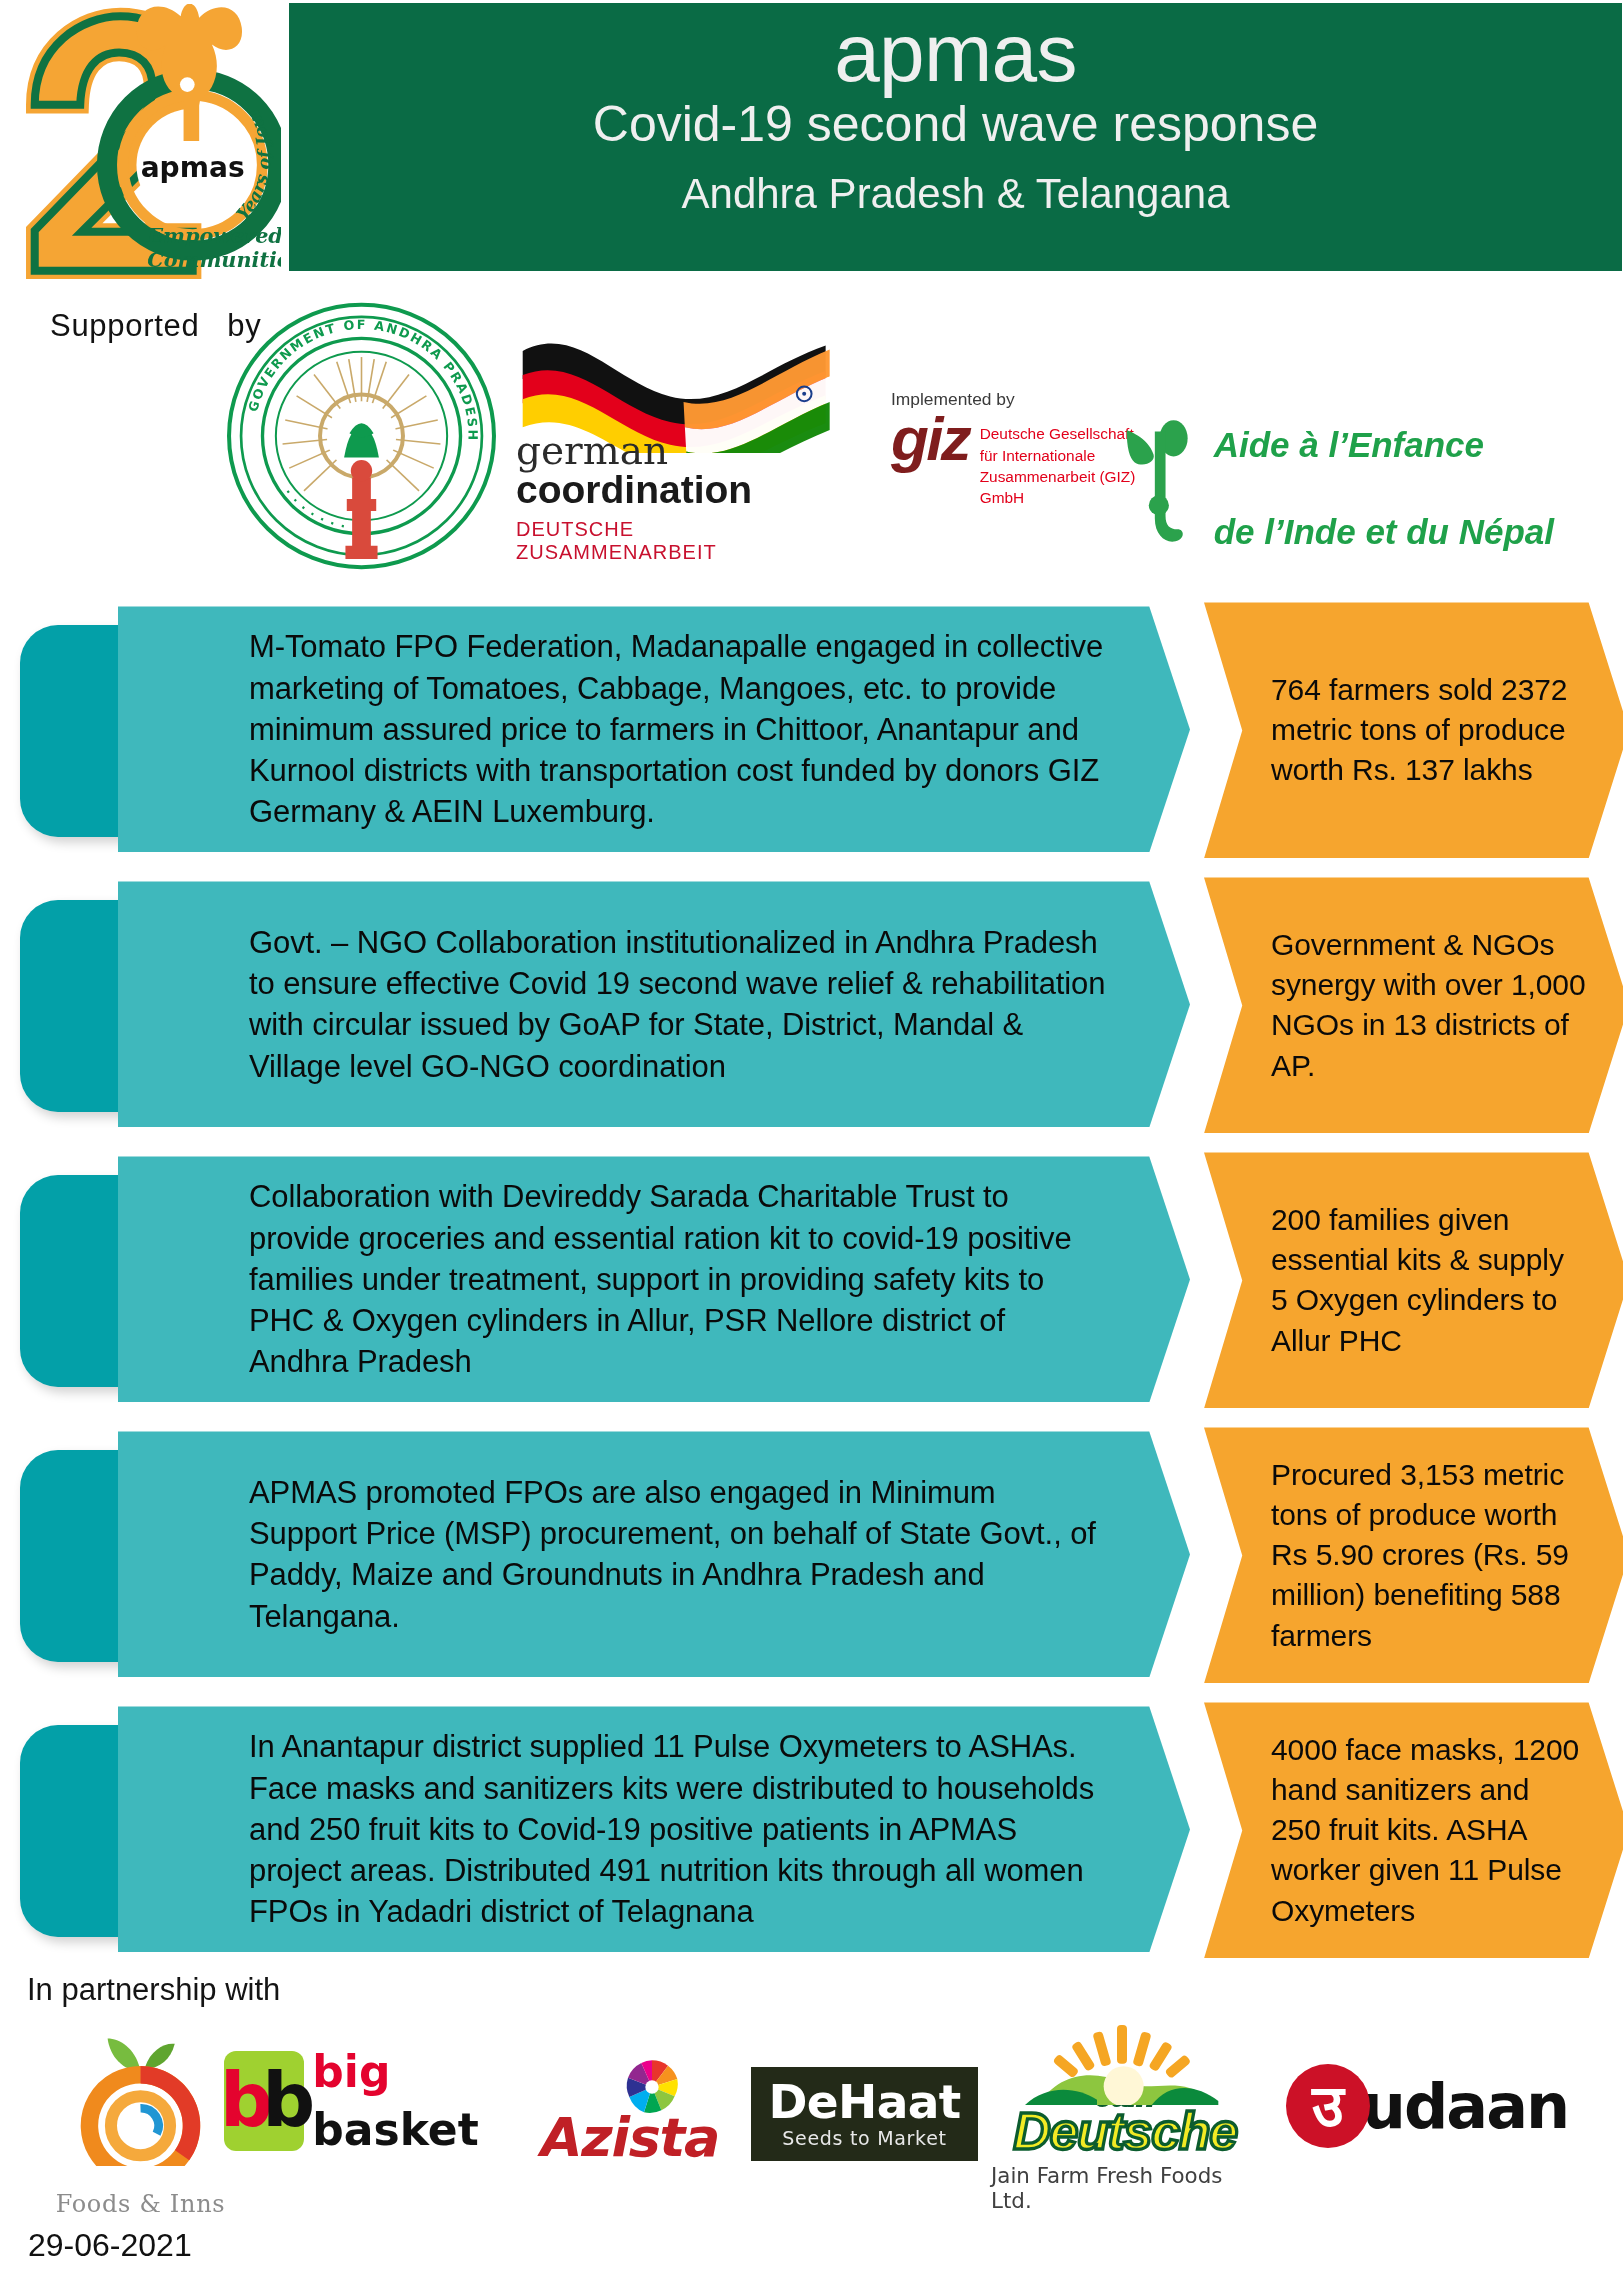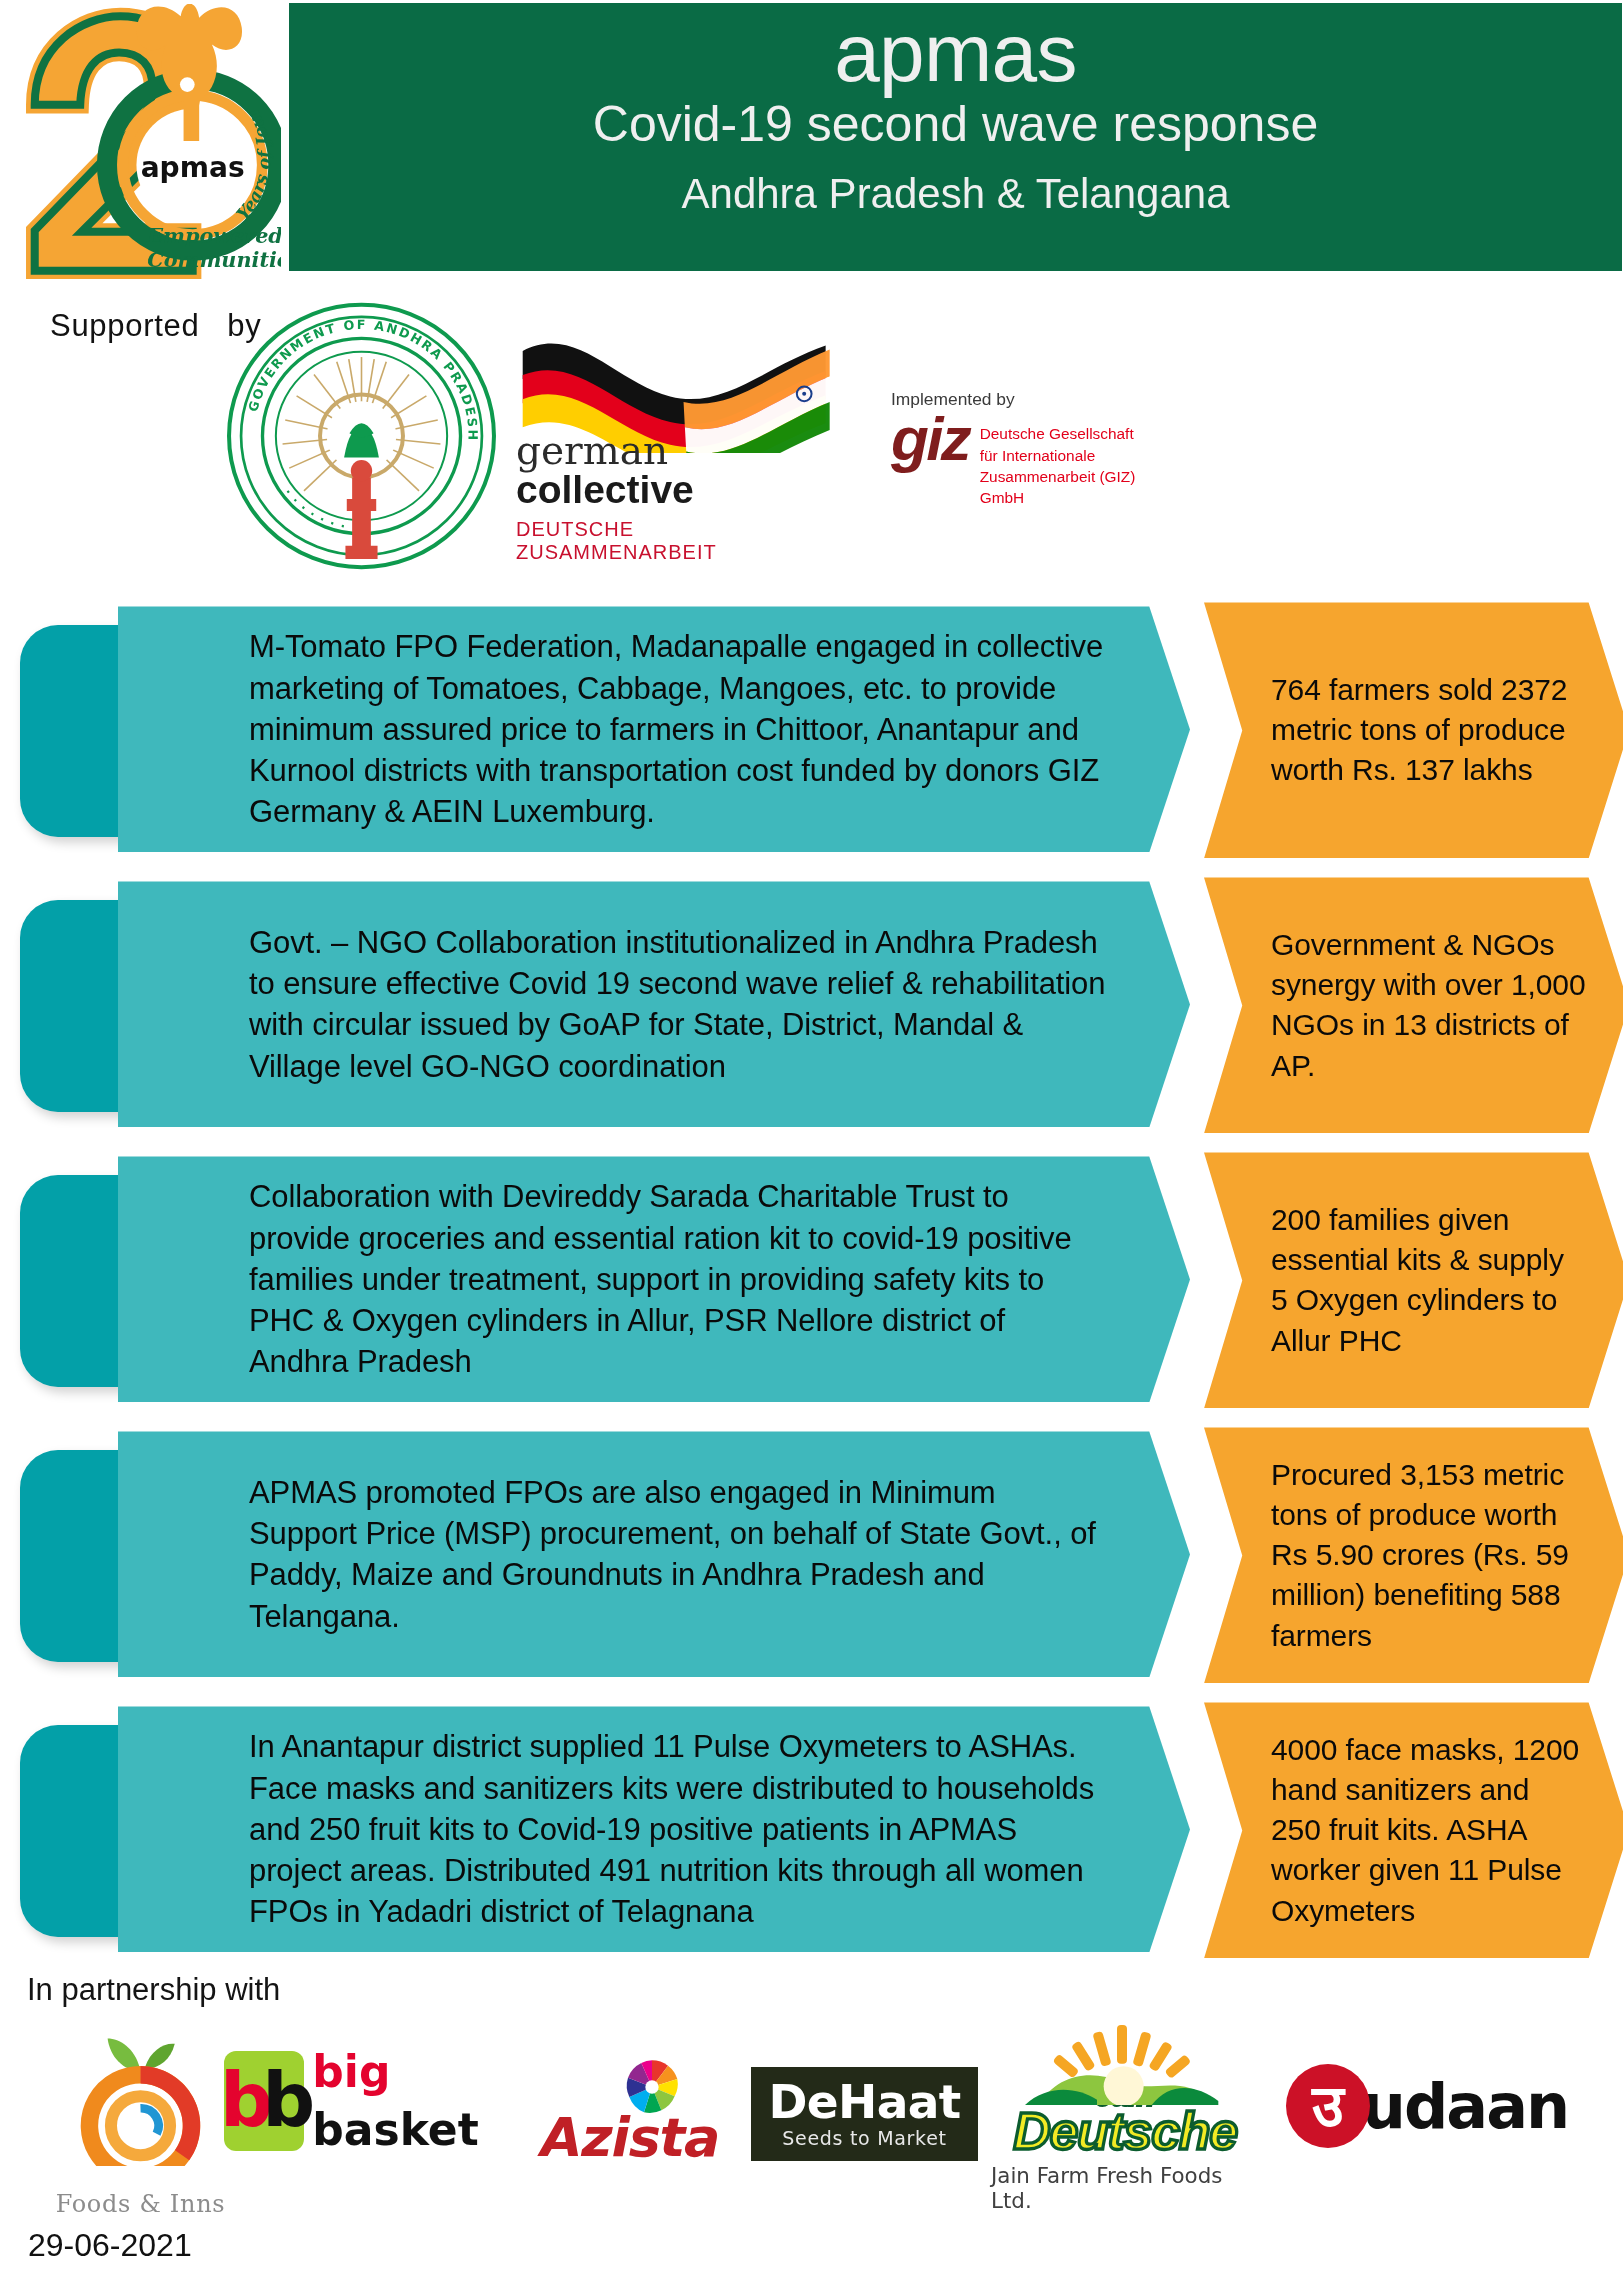--- a/index.html
+++ b/index.html
@@ -238,35 +238,49 @@
       <path d="M10 64 C92 32 150 116 230 134 C308 152 368 94 462 58 L462 100 C368 136 308 190 230 172 C150 154 92 74 10 106 Z" fill="#E3001B"></path>
       <path d="M10 100 C92 68 150 150 230 168 C308 186 368 130 462 94 L462 136 C368 172 308 224 230 206 C150 188 92 110 10 142 Z" fill="#FFCE00"></path>
       <path d="M250 104 C320 120 380 62 468 26 L468 66 C378 102 322 158 252 142 Z" fill="#FF9933" opacity="0.97"></path>
       <path d="M252 142 C322 158 378 102 468 66 L468 104 C380 140 324 194 254 178 Z" fill="#FFFFFF" opacity="0.97"></path>
       <path d="M254 178 C324 194 380 140 468 104 L468 146 C378 182 324 230 256 214 Z" fill="#138808" opacity="0.97"></path>
       <circle cx="430" cy="92" r="11" fill="none" stroke="#1A3E8C" stroke-width="3"></circle>
       <circle cx="430" cy="92" r="3" fill="#1A3E8C"></circle>
     </svg>
     <div style="margin-top:-24px">
       <div class="gc-word1">german</div>
-      <div class="gc-word2">collective</div>
+      <div class="gc-word2">coordination</div>
       <div class="gc-word3">DEUTSCHE ZUSAMMENARBEIT</div>
     </div>
   </div>
 
   <div class="giz-block">
     <div class="giz-implemented">Implemented by</div>
     <div class="giz-main">
       <div class="giz-word">giz</div>
       <div class="giz-lines">Deutsche Gesellschaft
 für Internationale
 Zusammenarbeit (GIZ) GmbH</div>
     </div>
   </div>
 
+  <div class="aein-block">
+    <div style="display:flex; align-items:center; gap:14.7px;">
+      <svg viewBox="0 0 130 210" width="87" height="141" aria-hidden="true">
+        <path d="M22 18 C22 18 54 28 62 54 C66 66 46 74 34 66 C26 60 22 44 22 18 Z" fill="#2BA24C"></path>
+        <ellipse cx="92" cy="30" rx="21" ry="27" fill="#2BA24C"></ellipse>
+        <path d="M64 20 L64 150 C64 178 84 190 100 182 C108 178 108 166 98 166 C86 166 80 160 80 146 L80 20 Z" fill="#2BA24C"></path>
+        <circle cx="70" cy="130" r="15" fill="#2BA24C"></circle>
+      </svg>
+      <div class="aein-text">
+        <div>Aide à l’Enfance</div>
+        <div>de l’Inde et du Népal</div>
+      </div>
+    </div>
+  </div>
 </div>
 
 <div class="rows">
 
   <div class="row">
     <div class="badge">
       <span class="badge-num">1</span>
     </div>
     <div class="teal-panel">
       <div class="teal-text">M-Tomato FPO Federation, Madanapalle engaged in collective marketing of Tomatoes, Cabbage, Mangoes, etc. to provide minimum assured price to farmers in Chittoor, Anantapur and Kurnool districts with transportation cost funded by donors GIZ Germany &amp; AEIN Luxemburg.</div>

